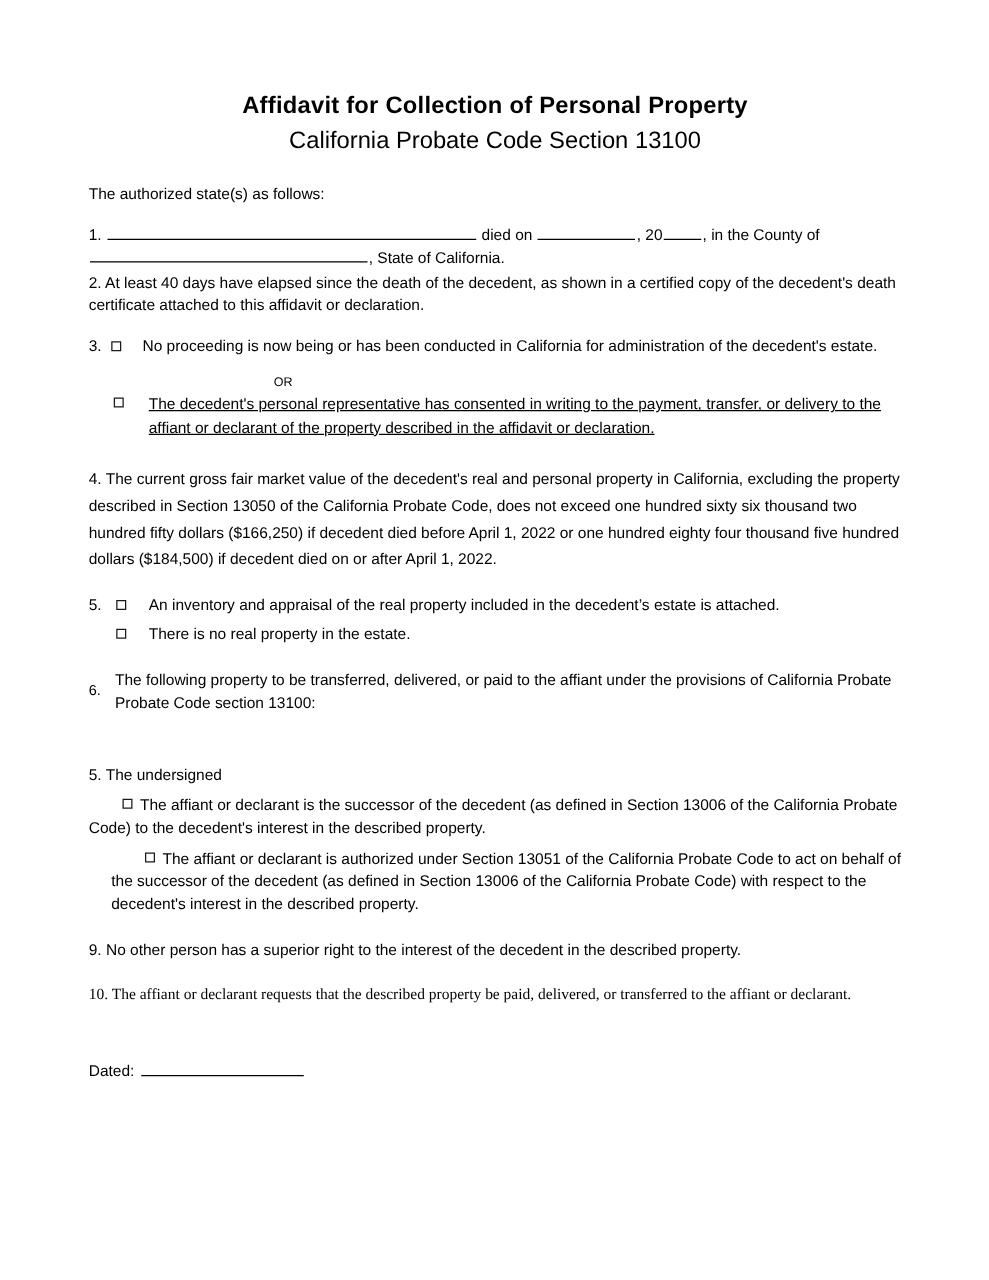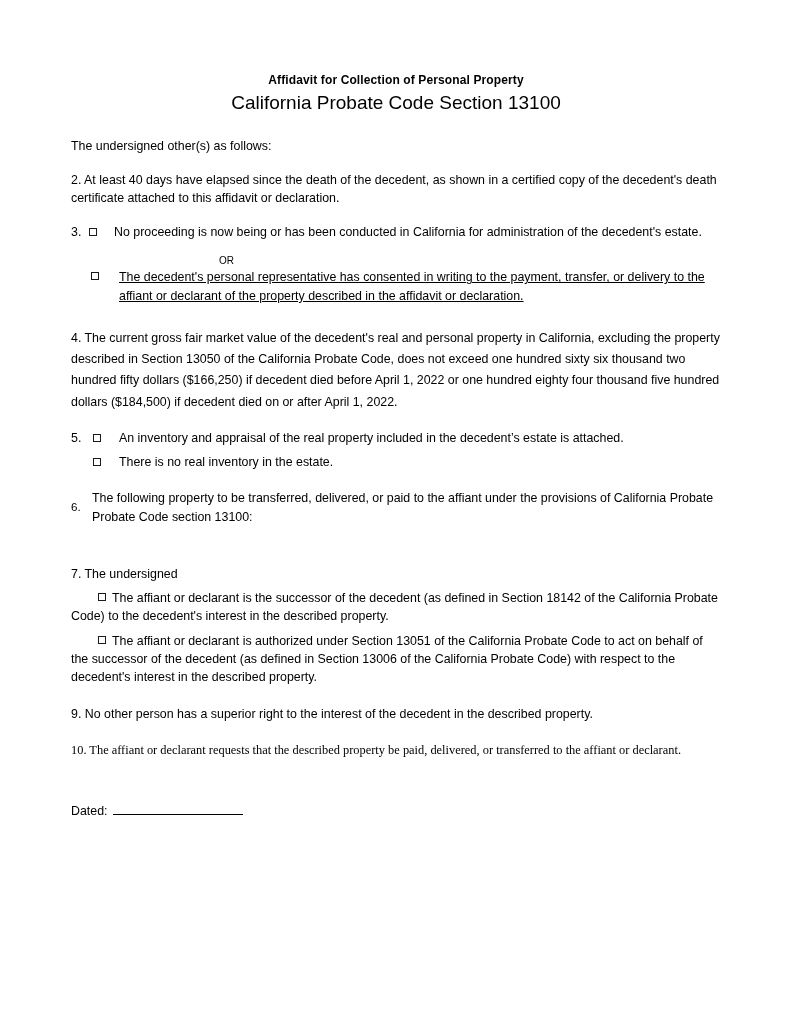--- a/index.html
+++ b/index.html
@@ -31,21 +31,21 @@
     top: 0;
     width: 650px;
   }
 
   
   .title-block {
     margin-top: 72px;
     text-align: center;
   }
   .doc-title {
-    font-size: 12px;
+    font-size: 19px;
     font-weight: bold;
     line-height: 1.35;
     letter-spacing: 0.01em;
   }
   .doc-subtitle {
     font-size: 19px;
     font-weight: normal;
     line-height: 1.35;
     margin-top: 2px;
   }
@@ -67,21 +67,21 @@
     height: 0.88em;
     vertical-align: baseline;
     margin: 0 1px;
   }
   .blank-long   { width: 295px; }
   .blank-date   { width: 78px; }
   .blank-yr     { width: 30px; }
   .blank-county { width: 222px; }
 
   
-  .item2 { margin-top: 17px; }
+  .item2 { margin-top: 3px; }
 
   
   .item3 { margin-top: 16px; }
   .cb-row {
     display: flex;
     align-items: flex-start;
   }
   .cb-num {
     width: 18px;
     flex: 0 0 18px;
@@ -153,20 +153,21 @@
   .item8 { margin-top: 40px; }
   .item8-sub {
     margin-top: 6px;
     text-indent: 27px;
     line-height: 1.45;
   }
   .item8-sub2 {
     margin-top: 7px;
     text-indent: 27px;
     line-height: 1.45;
+    margin-left: 18px;
   }
   .inline-cb {
     display: inline-block;
     width: 8px;
     height: 8px;
     border: 1px solid #1a1a1a;
     box-sizing: border-box;
     position: relative;
     top: -1px;
     margin-right: 6px;
@@ -192,22 +193,28 @@
 <body>
 
 <div class="page">
   <div class="content">
 
     <div class="title-block">
       <div class="doc-title">Affidavit for Collection of Personal Property</div>
       <div class="doc-subtitle">California Probate Code Section 13100</div>
     </div>
 
-    <div class="para intro">The undersigned other(s) as follows:</div>
-
+    <div class="para intro">The authorized state(s) as follows:</div>
+
+    <div class="para item1">
+      <span>1.</span>
+      <span class="blank blank-long"></span><span> died on </span><span class="blank blank-date"></span><span>, 20</span><span class="blank blank-yr"></span><span>, in the County of</span>
+      <br>
+      <span class="blank blank-county"></span><span>, State of California.</span>
+    </div>
 
     <div class="para item2">2. At least 40 days have elapsed since the death of the decedent, as shown in a certified copy of the decedent's death certificate attached to this affidavit or declaration.</div>
 
     <div class="para item3">
       <div class="cb-row">
         <span class="cb-num">3.</span>
         <span class="checkbox"></span>
         <span class="cb-text">No proceeding is now being or has been conducted in California for administration of the decedent's estate.</span>
       </div>
       <div class="or-line">OR</div>
@@ -220,37 +227,37 @@
     <div class="para item4">4.  The current gross fair market value of the decedent's real and personal property in California, excluding the property described in Section 13050 of the California Probate Code, does not exceed one hundred sixty six thousand two hundred fifty dollars ($166,250) if decedent died before April 1, 2022 or one hundred eighty four thousand five hundred dollars ($184,500) if decedent died on or after April 1, 2022.</div>
 
     <div class="para item5">
       <div class="cb-row">
         <span class="cb-num">5.</span>
         <span class="checkbox"></span>
         <span class="cb-text">An inventory and appraisal of the real property included in the decedent’s estate is attached.</span>
       </div>
       <div class="cb-row item5-row2">
         <span class="checkbox"></span>
-        <span class="cb-text">There is no real inventory in the estate.</span>
+        <span class="cb-text">There is no real property in the estate.</span>
       </div>
     </div>
 
     <div class="para item6">
       <span class="item6-num">6.</span>
       <div class="item6-body">
         <span>The following property to be transferred, delivered, or paid to the affiant under the provisions of California Probate</span>
         <br>
         <span>Probate Code section 13100:</span>
       </div>
     </div>
 
 
     <div class="para item8">
-      <div>7. The undersigned</div>
-      <div class="item8-sub"><span class="inline-cb"></span><span>The affiant or declarant is the successor of the decedent (as defined in Section 18142 of the California Probate Code) to the decedent's interest in the described property.</span></div>
+      <div>5. The undersigned</div>
+      <div class="item8-sub"><span class="inline-cb"></span><span>The affiant or declarant is the successor of the decedent (as defined in Section 13006 of the California Probate Code) to the decedent's interest in the described property.</span></div>
       <div class="item8-sub2"><span class="inline-cb"></span><span>The affiant or declarant is authorized under Section 13051 of the California Probate Code to act on behalf of the successor of the decedent (as defined in Section 13006 of the California Probate Code) with respect to the decedent's interest in the described property.</span></div>
     </div>
 
     <div class="para item9">9. No other person has a superior right to the interest of the decedent in the described property.</div>
 
     <div class="para item10">10. The affiant or declarant requests that the described property be paid, delivered, or transferred to the affiant or declarant.</div>
 
 
     <div class="sig-block">
       <div class="sig-dated"><span>Dated:</span><span class="blank-dated"></span></div>

